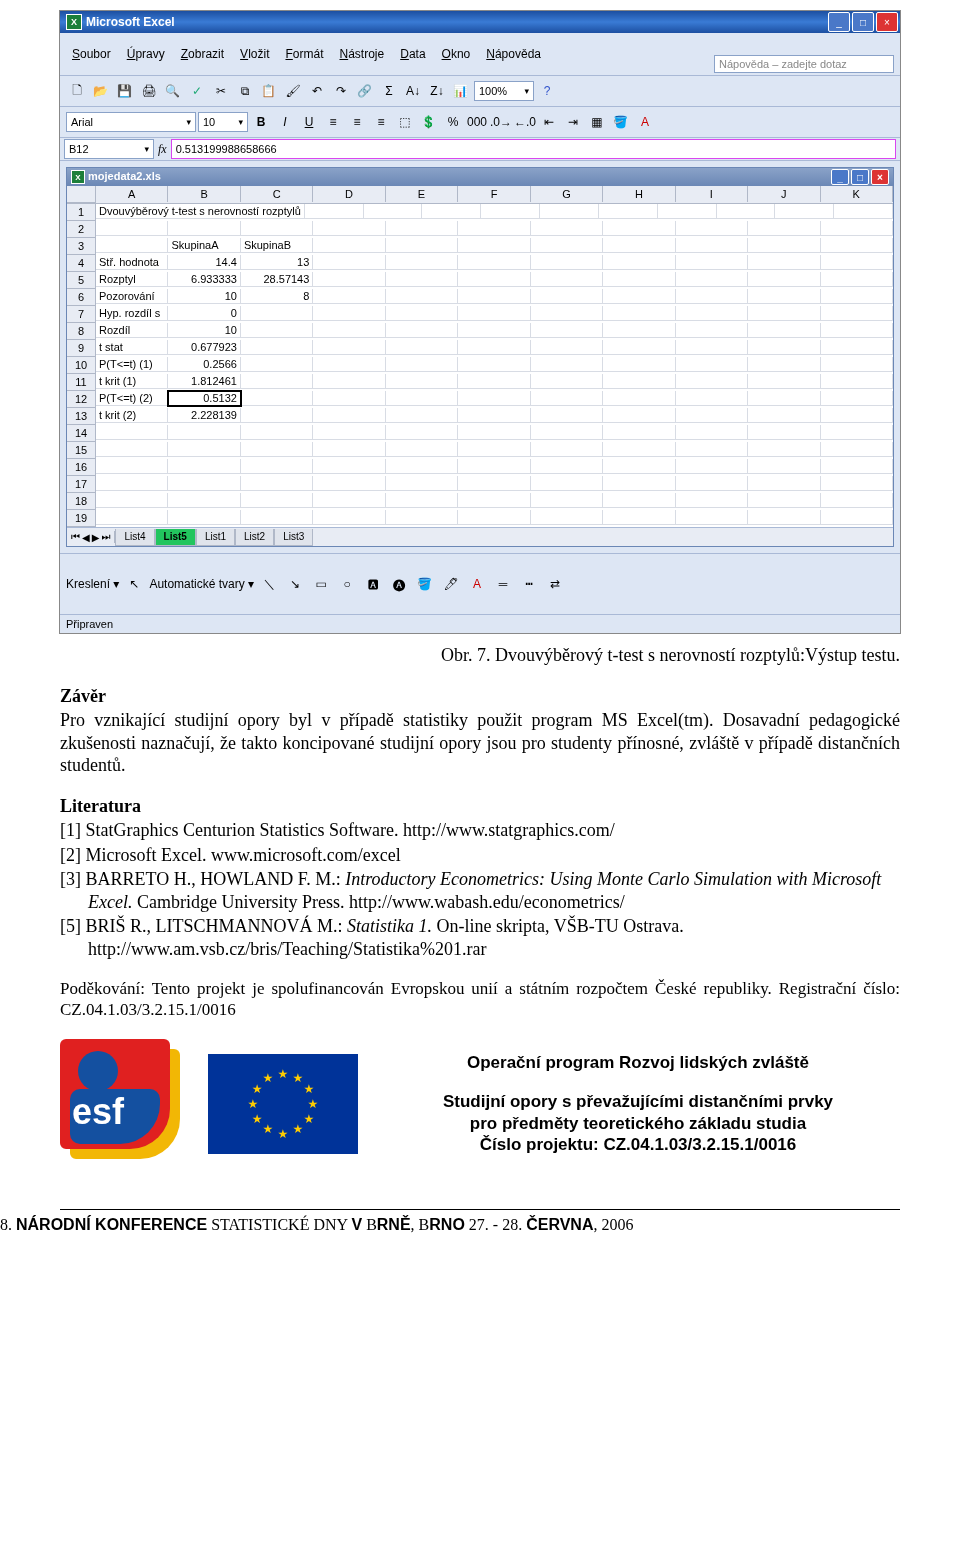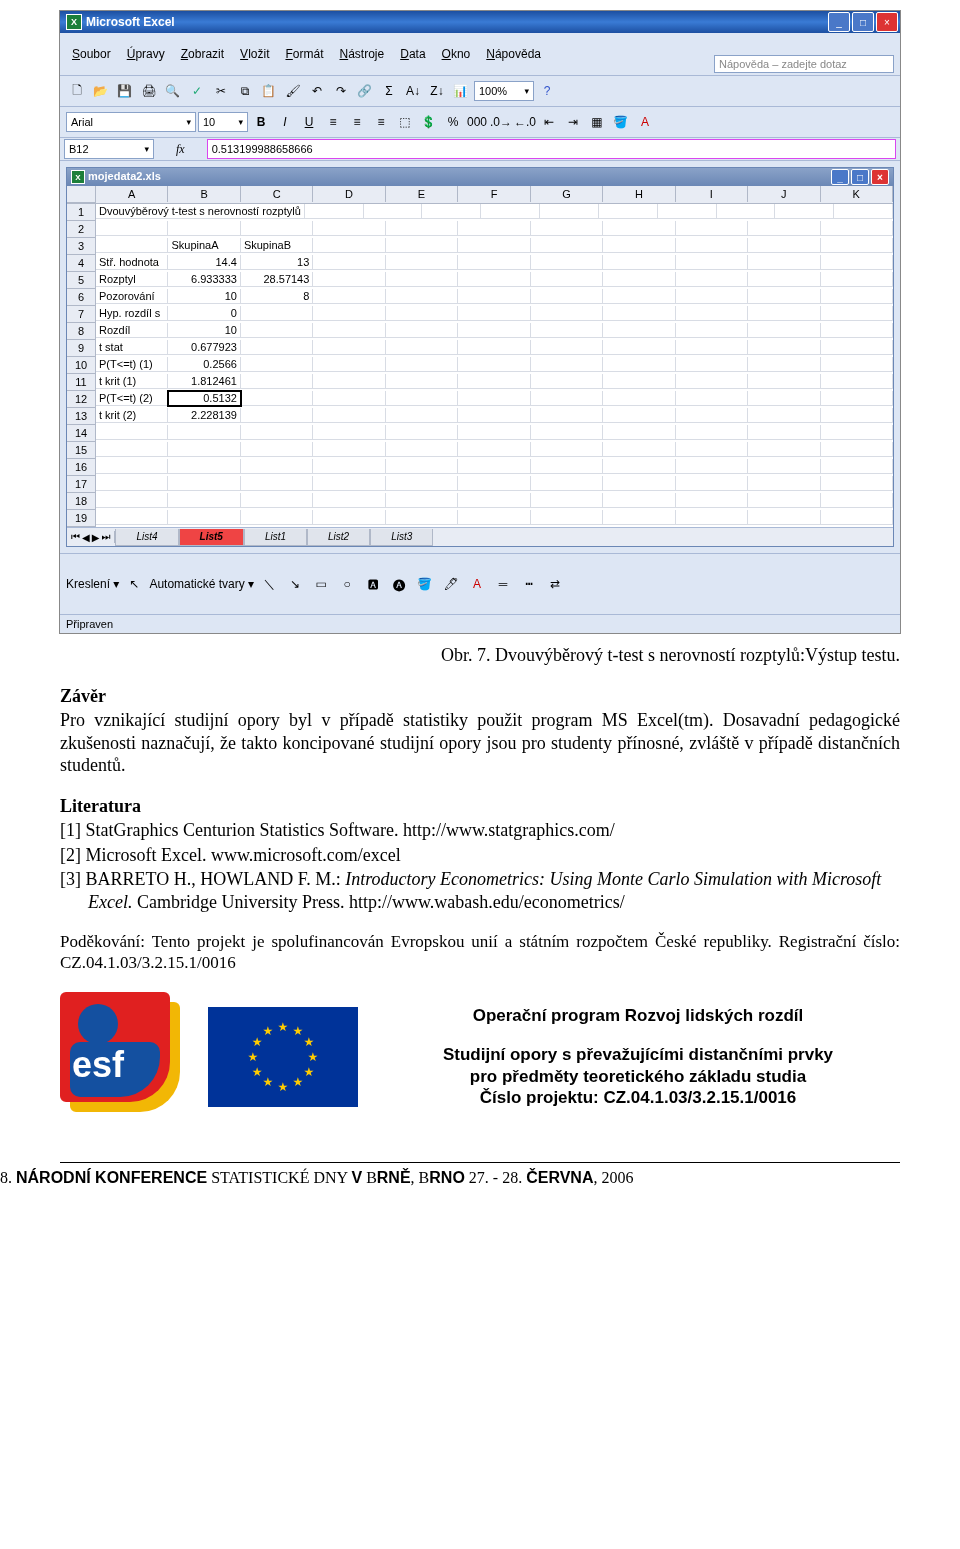--- a/index.html
+++ b/index.html
@@ -122,21 +122,21 @@
     padding: 0 4px;
     font-size: 11px;
   }
   .namebox-row {
     display: flex;
     align-items: center;
     background: #dde6f4;
     border-bottom: 1px solid #a9b9d6;
     height: 22px;
     padding: 0 4px;
-    gap: 22px;
+    gap: 4px;
   }
   .name-box {
     width: 80px;
     height: 18px;
     background: #fff;
     border: 1px solid #8aa2c8;
     padding: 0 4px;
     display: flex;
     align-items: center;
     font-size: 11px;
@@ -217,29 +217,28 @@
     font-size: 10px;
   }
   .sheet-tabs .nav {
     display: flex;
     align-items: center;
     gap: 2px;
     padding: 0 4px;
     border-right: 1px solid #b0b8c8;
   }
   .sheet-tab {
-    padding: 0 20px;
+    padding: 0 8px;
     background: #e0e4ec;
     border: 1px solid #b0b8c8;
     border-top: none;
     height: 16px;
     line-height: 16px;
-    font-style: italic;
-  }
-  .sheet-tab.active { background: #ef4444; font-weight: bold; }
+  }
+  .sheet-tab.active { background: #22c55e; font-weight: bold; }
   .drawingbar {
     display: flex;
     align-items: center;
     gap: 4px;
     padding: 18px 6px;
     border-top: 1px solid #a9b9d6;
     background: #dde6f4;
     height: 24px;
   }
   .statusbar {
@@ -757,20 +756,21 @@
   <div class="caption">Obr. 7. Dvouvýběrový t-test s nerovností rozptylů:Výstup testu.</div>
 
   <div class="section">Závěr</div>
   <div class="para">Pro vznikající studijní opory byl v případě statistiky použit program MS Excel(tm). Dosavadní pedagogické zkušenosti naznačují, že takto koncipované studijní opory jsou pro studenty přínosné, zvláště v případě distančních studentů.</div>
 
   <div class="section">Literatura</div>
   <div id="refs">
       <div class="ref-item">[1] StatGraphics Centurion Statistics Software. http://www.statgraphics.com/</div>
       <div class="ref-item">[2] Microsoft Excel. www.microsoft.com/excel</div>
       <div class="ref-item">[3] BARRETO H., HOWLAND F. M.: <em>Introductory Econometrics: Using Monte Carlo Simulation with Microsoft Excel.</em> Cambridge University Press. http://www.wabash.edu/econometrics/</div>
+      <div class="ref-item">[5] BRIŠ R., LITSCHMANNOVÁ M.: <em>Statistika 1.</em> On-line skripta, VŠB-TU Ostrava. http://www.am.vsb.cz/bris/Teaching/Statistika%201.rar</div>
     </div>
 
   <div class="ack">Poděkování: Tento projekt je spolufinancován Evropskou unií a státním rozpočtem České republiky. Registrační číslo: CZ.04.1.03/3.2.15.1/0016</div>
 
   <div class="program-block">
     <div class="esf">
       <div class="bg1"></div>
         <div class="bg2"></div>
       <div class="head"></div>
         <div class="body"></div>
@@ -786,21 +786,21 @@
           <span class="star" style="left: 51px; top: 61.9808px;">★</span>
           <span class="star" style="left: 36px; top: 66px;">★</span>
           <span class="star" style="left: 21px; top: 61.9808px;">★</span>
           <span class="star" style="left: 10.0192px; top: 51px;">★</span>
           <span class="star" style="left: 6px; top: 36px;">★</span>
           <span class="star" style="left: 10.0192px; top: 21px;">★</span>
           <span class="star" style="left: 21px; top: 10.0192px;">★</span>
         </div>
     </div>
     <div class="program-text">
-      <div class="title">Operační program Rozvoj lidských rozdíl</div>
+      <div class="title">Operační program Rozvoj lidských zvláště</div>
       <div class="sub">Studijní opory s převažujícími distančními prvky</div>
       <div class="sub">pro předměty teoretického základu studia</div>
       <div class="sub">Číslo projektu: CZ.04.1.03/3.2.15.1/0016</div>
     </div>
   </div>
 </div>
 
 <div class="footer-rule"></div>
 <div class="footer">
   <span class="sc">8. </span><span class="ev">NÁRODNÍ KONFERENCE</span><span class="sc"> STATISTICKÉ DNY </span><span class="ev">V</span><span class="sc"> B</span><span class="ev">RNĚ</span><span class="sc">, B</span><span class="ev">RNO</span><span class="sc"> 27. - 28. </span><span class="ev">ČERVNA</span><span class="sc">, 2006</span>

